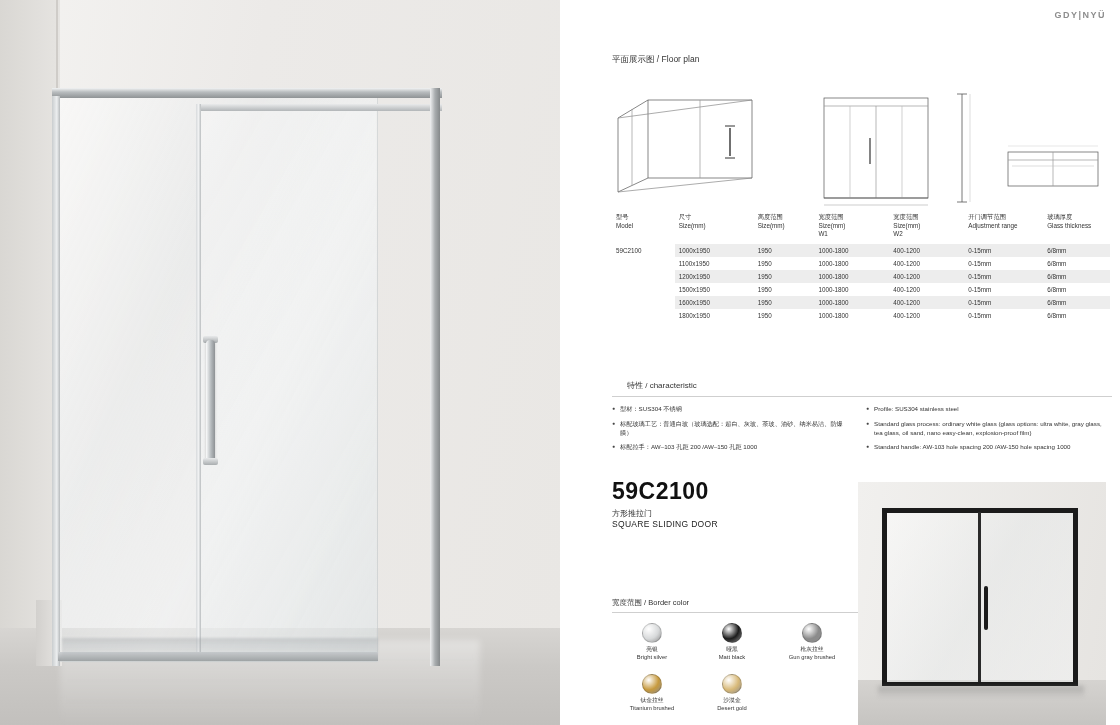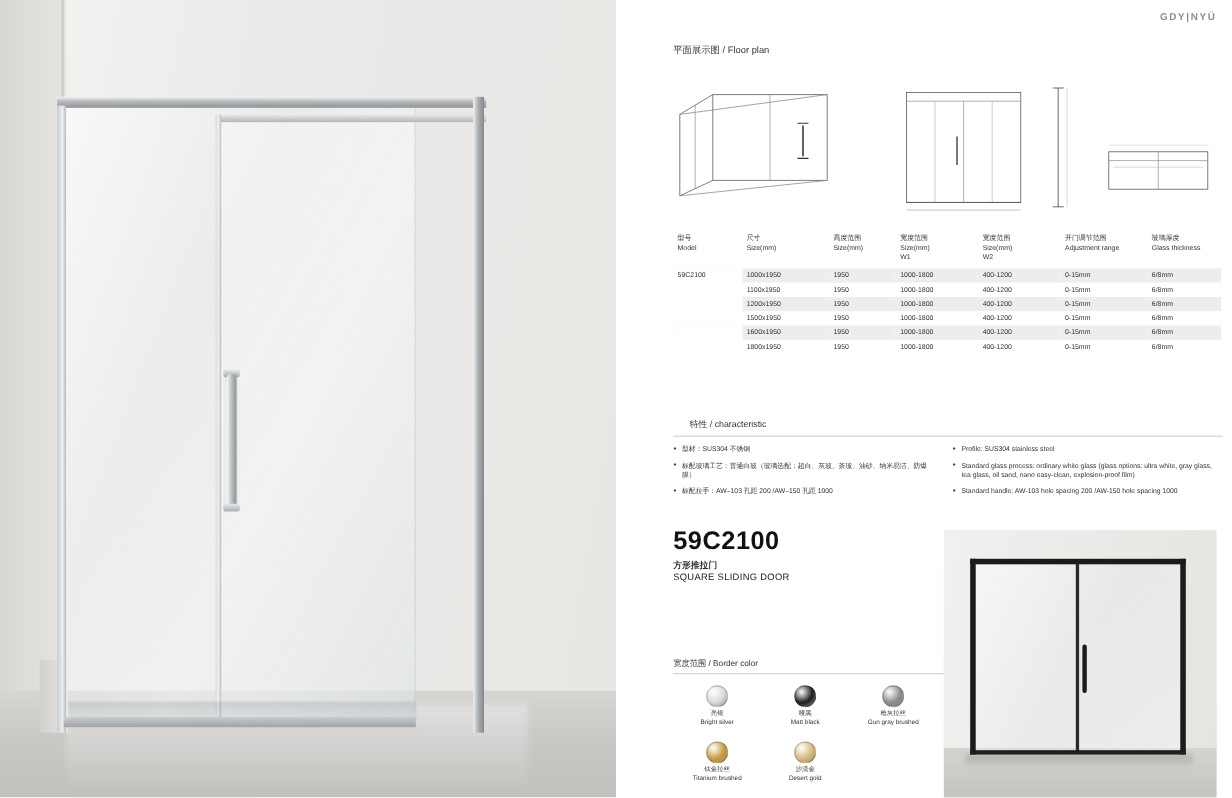--- a/index.html
+++ b/index.html
@@ -103,21 +103,21 @@
   #right-panel {
     position:absolute; left:560px; top:0; width:560px; height:725px;
     background:#ffffff;
   }
   .brand {
     position:absolute; right:14px; top:10px;
     font-size:9px; letter-spacing:1.5px; color:#8d8d8d; font-weight:bold;
   }
 
   .sect-title {
-    font-size:8.5px; color:#333;
+    font-size:8.5px; color:#333;margin-top:14px;
   }
 
   
   #floorplan-block { position:absolute; left:52px; top:40px; width:500px; }
   #floorplan-title { font-size:8.5px; color:#333; }
   #plan-drawings { position:relative; height:130px; margin-top:14px; }
 
   
   #spec-table {
     position:absolute; left:52px; top:212px; width:498px;
@@ -146,21 +146,21 @@
   .char-col { width:240px; }
   .char-li {
     display:flex; gap:5px; font-size:6.2px; line-height:1.5; color:#333;
     margin-bottom:5px;
   }
   .bullet { font-size:5px; line-height:1.9; color:#444; }
 
   
   #model-block { position:absolute; left:52px; top:478px; width:300px; }
   #model-code { font-size:23px; font-weight:bold; color:#111; letter-spacing:0.5px; }
-  #model-cn { font-size:8px; color:#333; margin-top:3px;font-weight:bold; }
+  #model-cn { font-size:8px; color:#333; margin-top:3px; }
   #model-en { font-size:8.5px; color:#222; letter-spacing:0.3px; }
 
   
   #color-block { position:absolute; left:52px; top:598px; width:248px; }
   #color-title { font-size:7.5px; color:#333; }
   #color-rule { border-top:1px solid #cfcfcf; margin-top:4px; }
   .swatch-grid { display:flex; flex-wrap:wrap; margin-top:10px; }
   .swatch-item { width:80px; text-align:center; margin-bottom:13px; }
   .sw-dot {
     width:20px; height:20px; border-radius:50%; margin:0 auto 3px auto;

